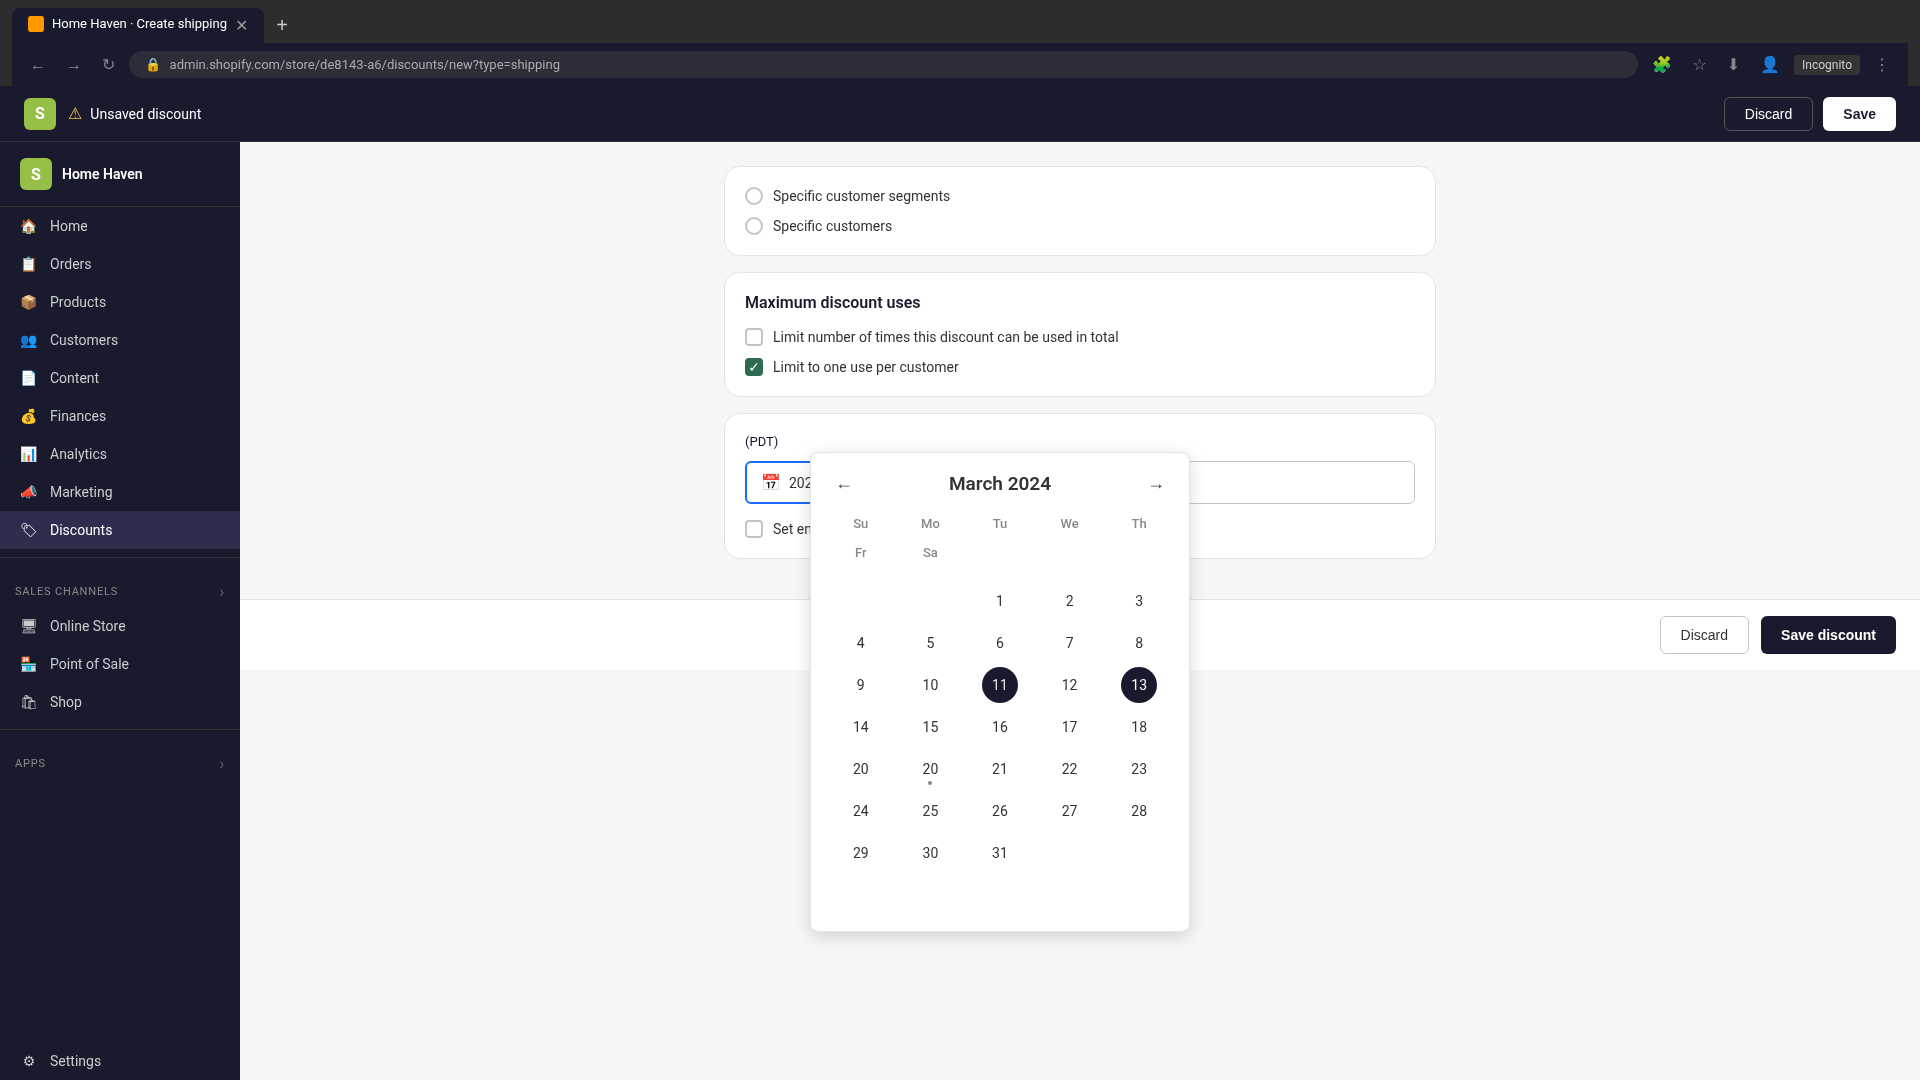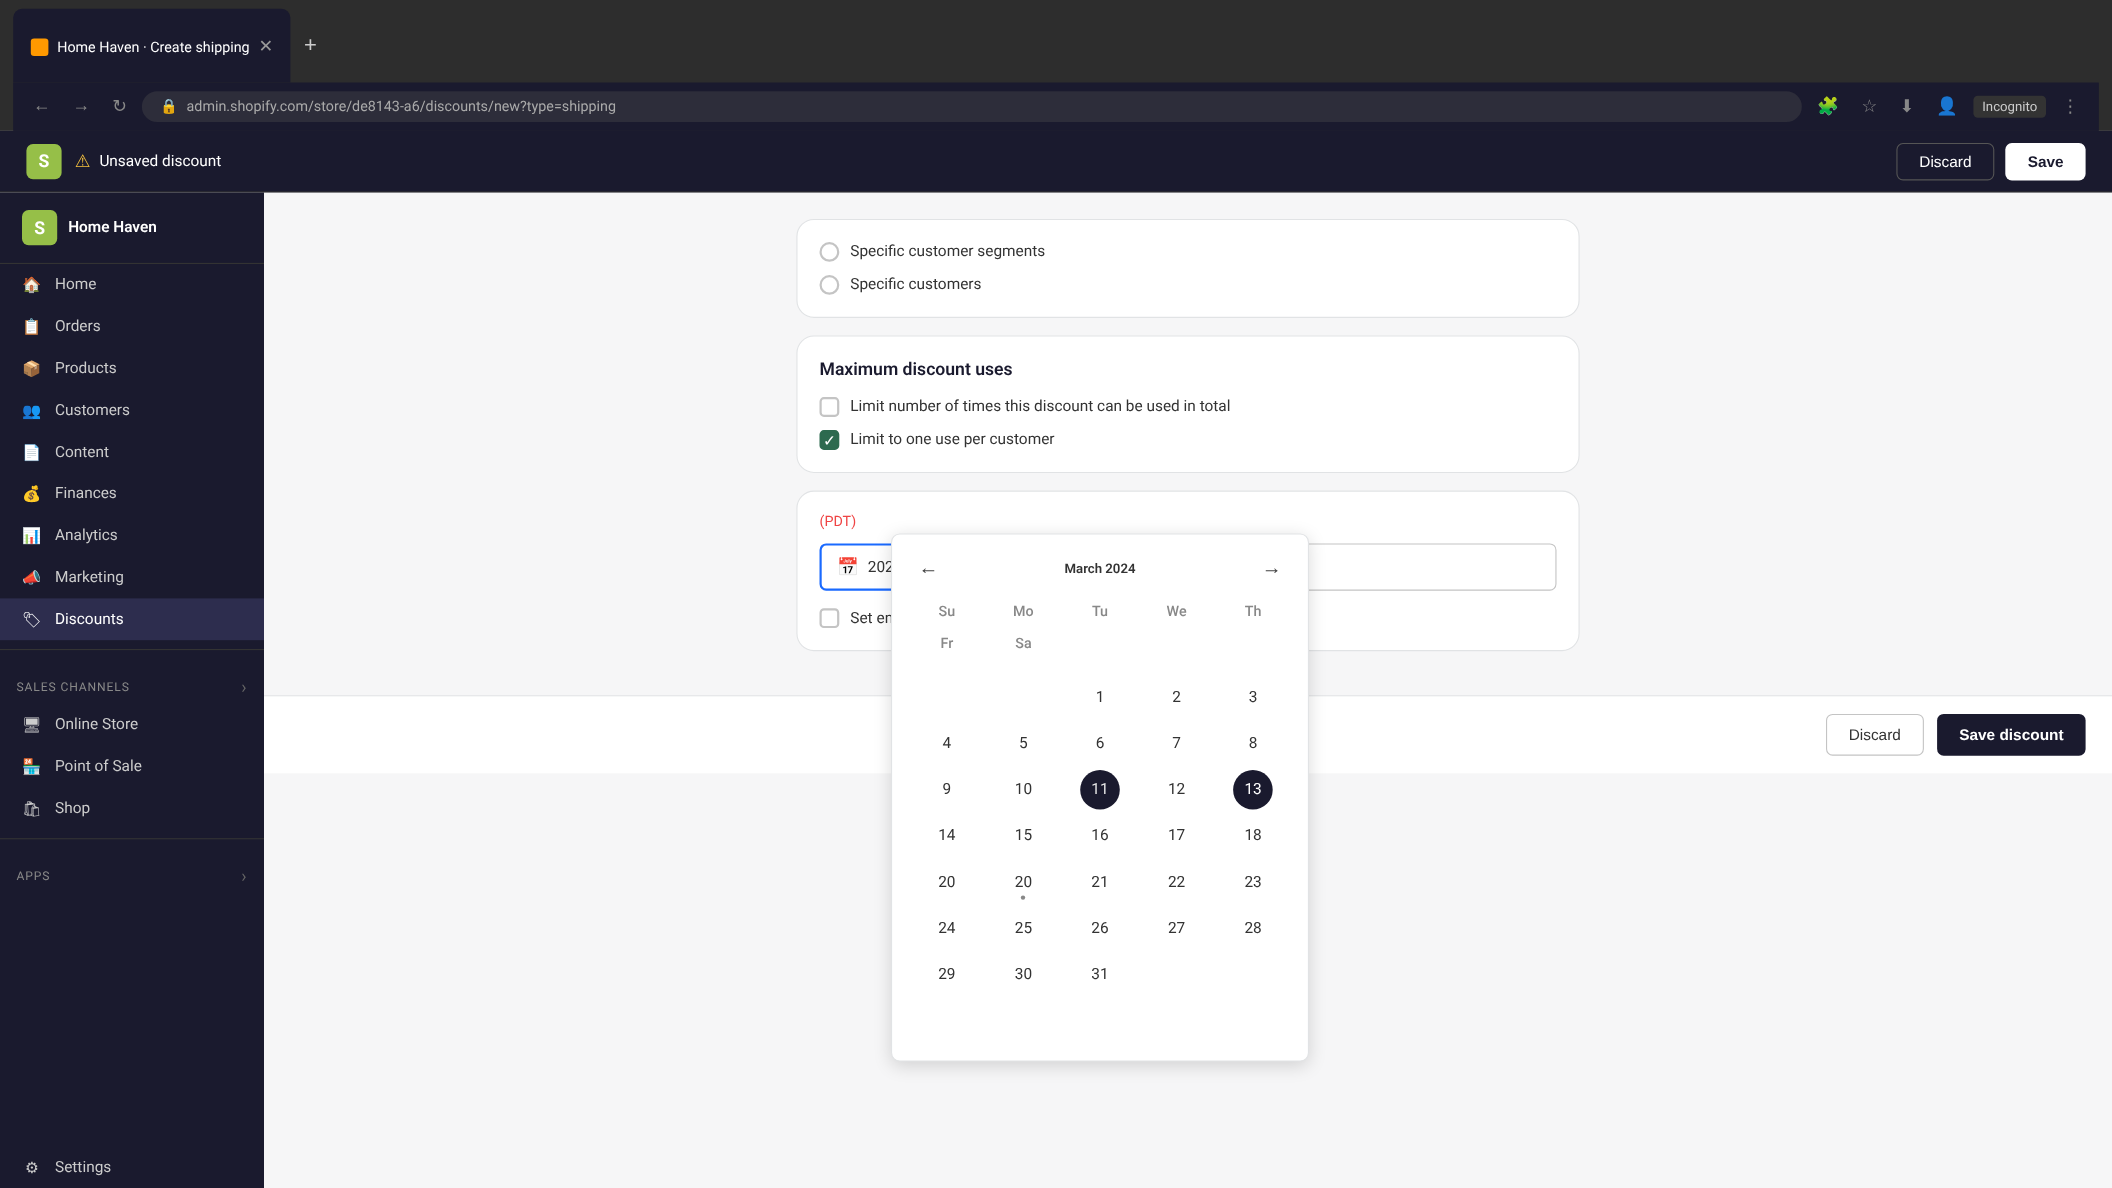--- a/index.html
+++ b/index.html
@@ -1,21 +1,21 @@
 <!DOCTYPE html>
 <html><head>
   <meta charset="utf-8">
   <style>
     * { box-sizing: border-box; margin: 0; padding: 0; }
     body { font-family: -apple-system, BlinkMacSystemFont, 'Segoe UI', Roboto, sans-serif; background: #f6f6f7; display: flex; flex-direction: column; height: 1080px; overflow: hidden; }
 
     
     .browser-chrome { background: #2d2d2d; padding: 8px 12px 0; }
     .browser-tabs { display: flex; align-items: center; gap: 4px; margin-bottom: 0; }
-    .browser-tab { background: #3c3c3c; color: #ccc; font-size: 13px; padding: 24px 16px; border-radius: 8px 8px 0 0; display: flex; align-items: flex-end; gap: 8px; min-width: 180px; }
+    .browser-tab { background: #3c3c3c; color: #ccc; font-size: 13px; padding: 8px 16px; border-radius: 8px 8px 0 0; display: flex; align-items: flex-start; gap: 8px; min-width: 180px; }
     .browser-tab.active { background: #1a1a2e; color: #fff; }
     .tab-favicon { width: 16px; height: 16px; background: #f90; border-radius: 3px; flex-shrink: 0; }
     .tab-close { margin-left: auto; cursor: pointer; color: #999; font-size: 16px; }
     .tab-new { background: none; border: none; color: #ccc; font-size: 20px; cursor: pointer; padding: 4px 8px; }
     .browser-toolbar { background: #1a1a2e; padding: 8px 12px; display: flex; align-items: center; gap: 8px; }
     .nav-btn { background: none; border: none; color: #888; font-size: 16px; cursor: pointer; padding: 4px 6px; }
     .address-bar { flex: 1; background: #2d2d3a; border: none; border-radius: 20px; padding: 6px 16px; color: #ccc; font-size: 13px; display: flex; align-items: center; gap: 8px; }
     .address-bar span { color: #aaa; font-size: 13px; }
     .browser-actions { display: flex; gap: 8px; align-items: center; }
     .browser-action-btn { background: none; border: none; color: #888; font-size: 16px; cursor: pointer; padding: 4px 6px; }
@@ -62,21 +62,21 @@
     .section-title { font-size: 16px; font-weight: 600; color: #1a1a2e; margin-bottom: 16px; }
     .checkbox-group { display: flex; flex-direction: column; gap: 12px; }
     .checkbox-item { display: flex; align-items: center; gap: 10px; font-size: 14px; color: #333; cursor: pointer; }
     .checkbox-box { width: 18px; height: 18px; border-radius: 4px; border: 2px solid #c4c4c4; background: #fff; flex-shrink: 0; display: flex; align-items: center; justify-content: center; }
     .checkbox-box.checked { background: #2d6a4f; border-color: #2d6a4f; color: #fff; }
 
     
     .calendar-popup { position: absolute; top: 310px; left: 50%; transform: translateX(-50%); background: #fff; border-radius: 8px; border: 1px solid #e1e3e5; box-shadow: 0 4px 16px rgba(0,0,0,0.15); padding: 16px; width: 380px; z-index: 100; margin-left: -80px; }
     .cal-header { display: flex; align-items: center; justify-content: space-between; margin-bottom: 12px; }
     .cal-nav-btn { background: none; border: none; cursor: pointer; color: #444; font-size: 18px; padding: 4px 8px; }
-    .cal-title { font-size: 12px; font-weight: 600; color: #333; }
+    .cal-title { font-size: 19px; font-weight: 600; color: #333; }
     .cal-grid { display: grid; grid-template-columns: repeat(5, 1fr); gap: 2px; }
     .cal-dow { text-align: center; font-size: 13px; color: #888; padding: 6px 0; font-weight: 500; }
     .cal-day { text-align: center; font-size: 14px; color: #333; padding: 8px 4px; border-radius: 50%; cursor: pointer; width: 36px; height: 36px; display: flex; align-items: center; justify-content: center; margin: 2px auto; }
     .cal-day.today { background: #1a1a2e; color: #e5e5e5; border-radius: 50%; }
     .cal-day.selected { background: #1a1a2e; color: #fff; border-radius: 50%; }
     .cal-day.empty { cursor: default; }
     .datetime-row { display: flex; gap: 12px; }
     .date-input-wrap { flex: 1; border: 2px solid #1a6aff; border-radius: 6px; display: flex; align-items: center; padding: 10px 14px; gap: 8px; background: #fff; }
     .time-input-wrap { flex: 1; border: 1px solid #c4c4c4; border-radius: 6px; display: flex; align-items: center; padding: 10px 14px; gap: 8px; background: #fff; }
     .input-icon { color: #666; font-size: 16px; }
@@ -305,21 +305,21 @@
           <div class="cal-day empty"></div>
           <div class="cal-day empty"></div>
           <div class="cal-day empty"></div>
           <div class="cal-day empty"></div>
           <div class="cal-day empty"></div>
         </div>
       </div>
 
       <div class="card" style="margin-top: 16px;">
         <div style="display:flex; align-items:center; gap:8px; margin-bottom:12px;">
-          <span style="font-size:13px; color:#ef4444;">(PDT)</span>
+          <span style="font-size:13px; color:#0f172a;">(PDT)</span>
         </div>
         <div class="datetime-row">
           <div class="date-input-wrap">
             <span class="input-icon">📅</span>
             <span class="input-val">2024-03-11</span>
           </div>
           <div class="time-input-wrap">
             <span class="input-icon">🕐</span>
             <span class="input-val">10:50 PM</span>
           </div>

